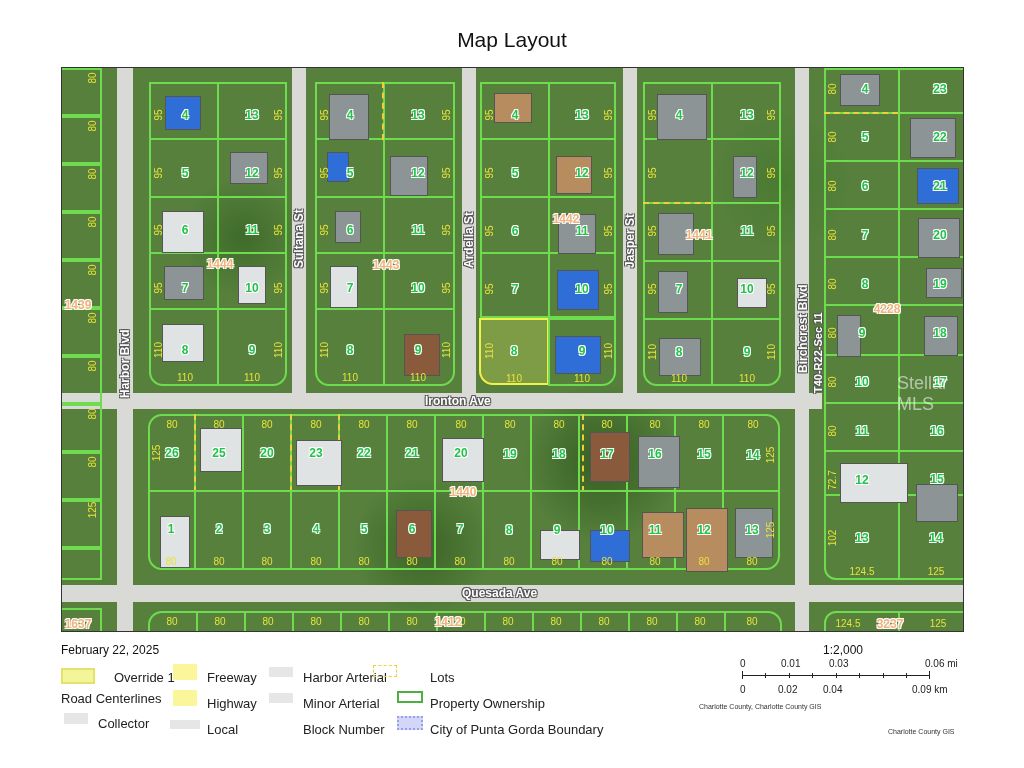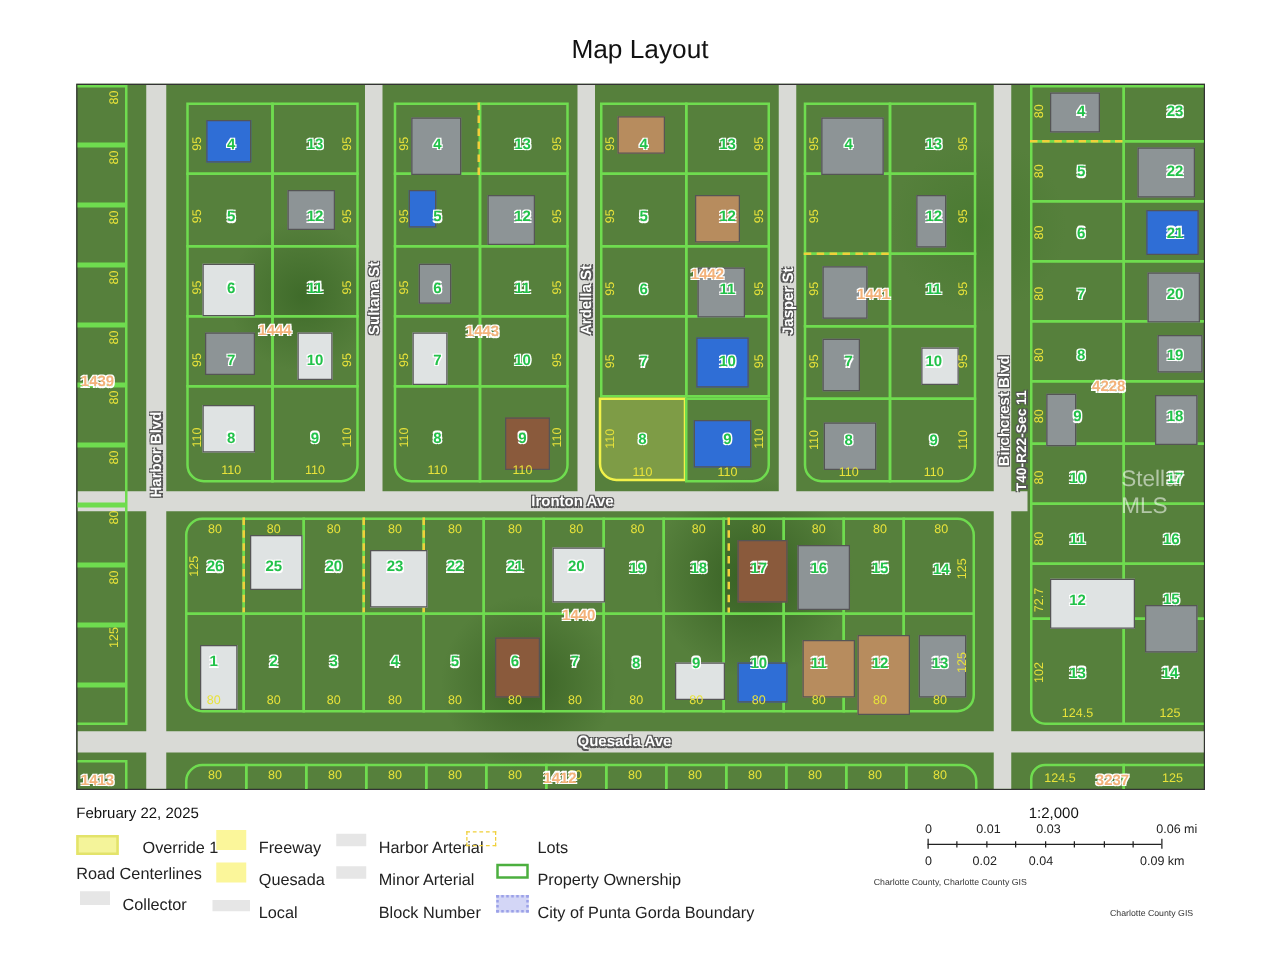--- a/index.html
+++ b/index.html
@@ -444,39 +444,39 @@
   <div class="dim" style="left:786px;top:555px;">124.5</div>
   <div class="dim" style="left:876px;top:555px;">125</div>
 
   <div class="block" style="left:158px;top:196px;">1444</div>
   <div class="block" style="left:324px;top:197px;">1443</div>
   <div class="block" style="left:504px;top:151px;">1442</div>
   <div class="block" style="left:637px;top:167px;">1441</div>
   <div class="block" style="left:16px;top:237px;">1439</div>
   <div class="block" style="left:401px;top:424px;">1440</div>
   <div class="block" style="left:825px;top:241px;">4228</div>
-  <div class="block" style="left:16px;top:556px;">1413</div>
+  <div class="block" style="left:16px;top:556px;">1637</div>
   <div class="block" style="left:386px;top:554px;">1412</div>
   <div class="block" style="left:828px;top:556px;">3237</div>
 
   <div class="watermark" style="left:835px;top:305px;">Stellar MLS</div>
 </div>
 
 <div class="legend-date">February 22, 2025</div>
 
 <div class="sw" style="left:61px;top:668px;width:30px;height:12px;background:#f4f49a;border:2px solid #e3e36a;"></div>
 <div class="lg" style="left:114px;top:670px;">Override 1</div>
 <div class="lg" style="left:61px;top:691px;">Road Centerlines</div>
 <div class="sw" style="left:64px;top:713px;width:24px;height:11px;background:#e6e6e6;"></div>
 <div class="lg" style="left:98px;top:716px;">Collector</div>
 
 <div class="sw" style="left:173px;top:664px;width:24px;height:16px;background:#fbf69a;"></div>
 <div class="lg" style="left:207px;top:670px;">Freeway</div>
 <div class="sw" style="left:173px;top:690px;width:24px;height:16px;background:#fbf69a;"></div>
-<div class="lg" style="left:207px;top:696px;">Quesada</div>
+<div class="lg" style="left:207px;top:696px;">Highway</div>
 <div class="sw" style="left:170px;top:720px;width:30px;height:9px;background:#e6e6e6;"></div>
 <div class="lg" style="left:207px;top:722px;">Local</div>
 
 <div class="sw" style="left:269px;top:667px;width:24px;height:10px;background:#e6e6e6;"></div>
 <div class="lg" style="left:303px;top:670px;">Harbor Arterial</div>
 <div class="sw" style="left:269px;top:693px;width:24px;height:10px;background:#e6e6e6;"></div>
 <div class="lg" style="left:303px;top:696px;">Minor Arterial</div>
 <div class="lg" style="left:303px;top:722px;">Block Number</div>
 
 <div class="sw" style="left:373px;top:665px;width:24px;height:12px;border:1px dashed #f0d03a;box-sizing:border-box;"></div>

